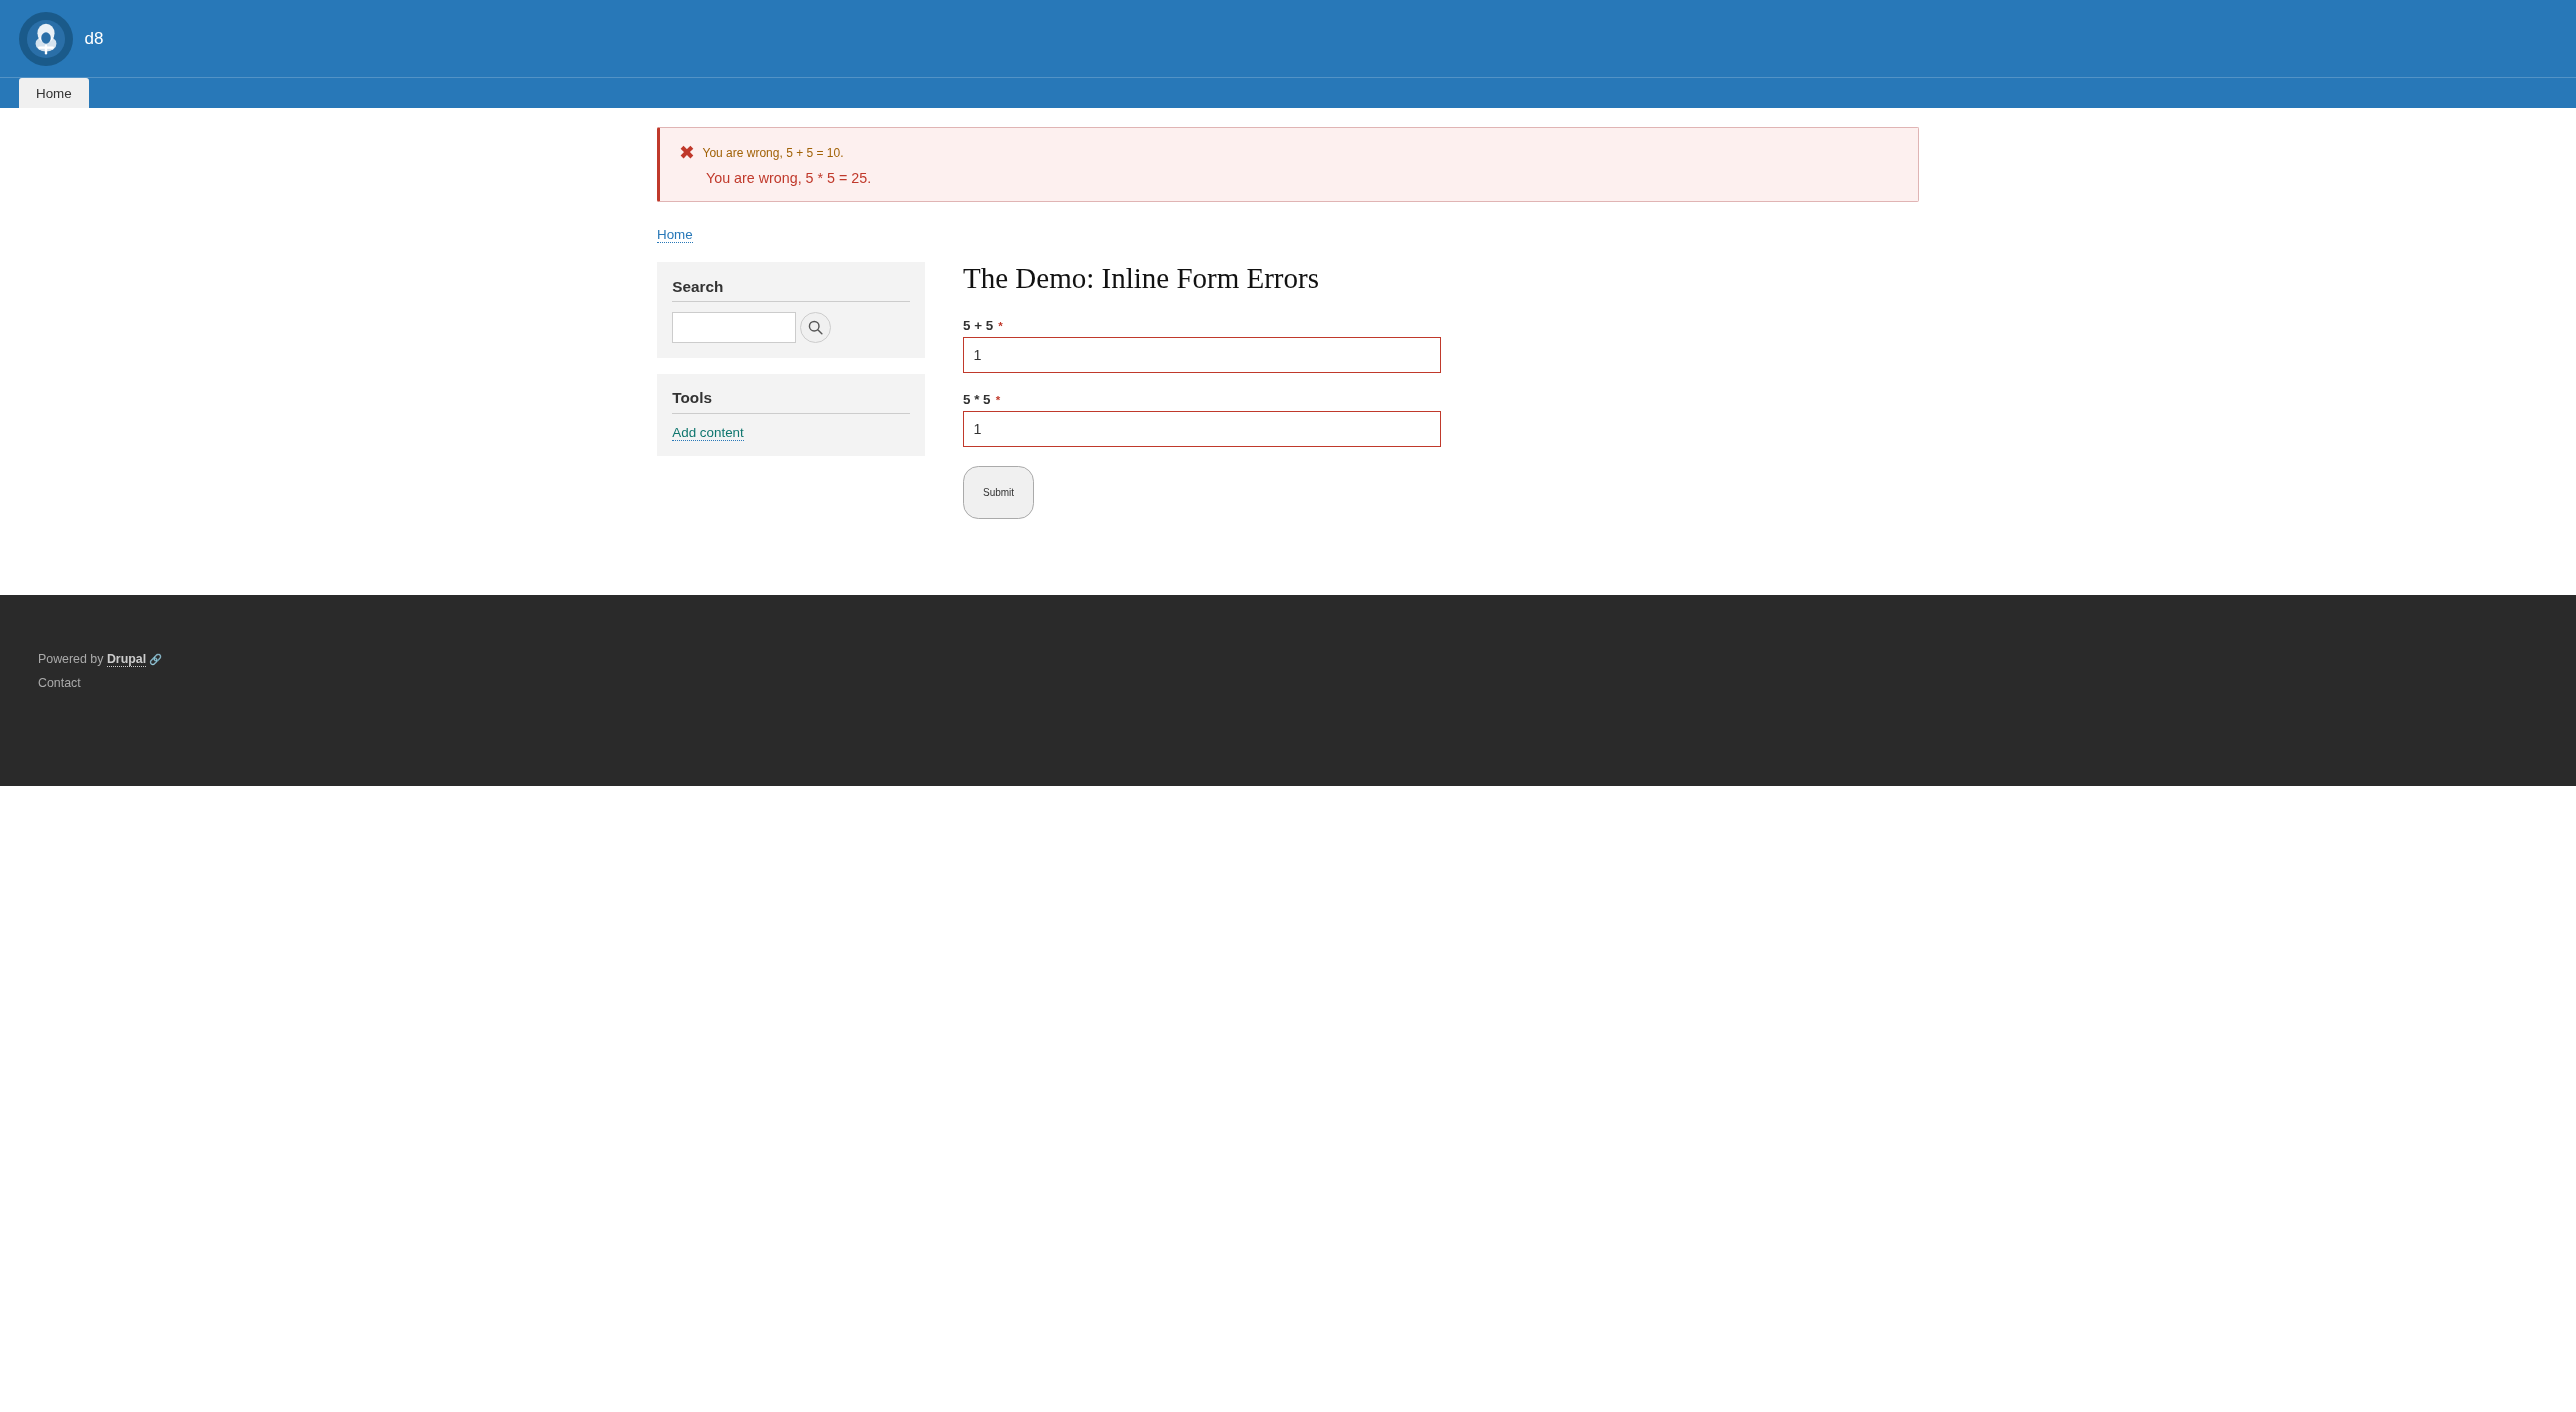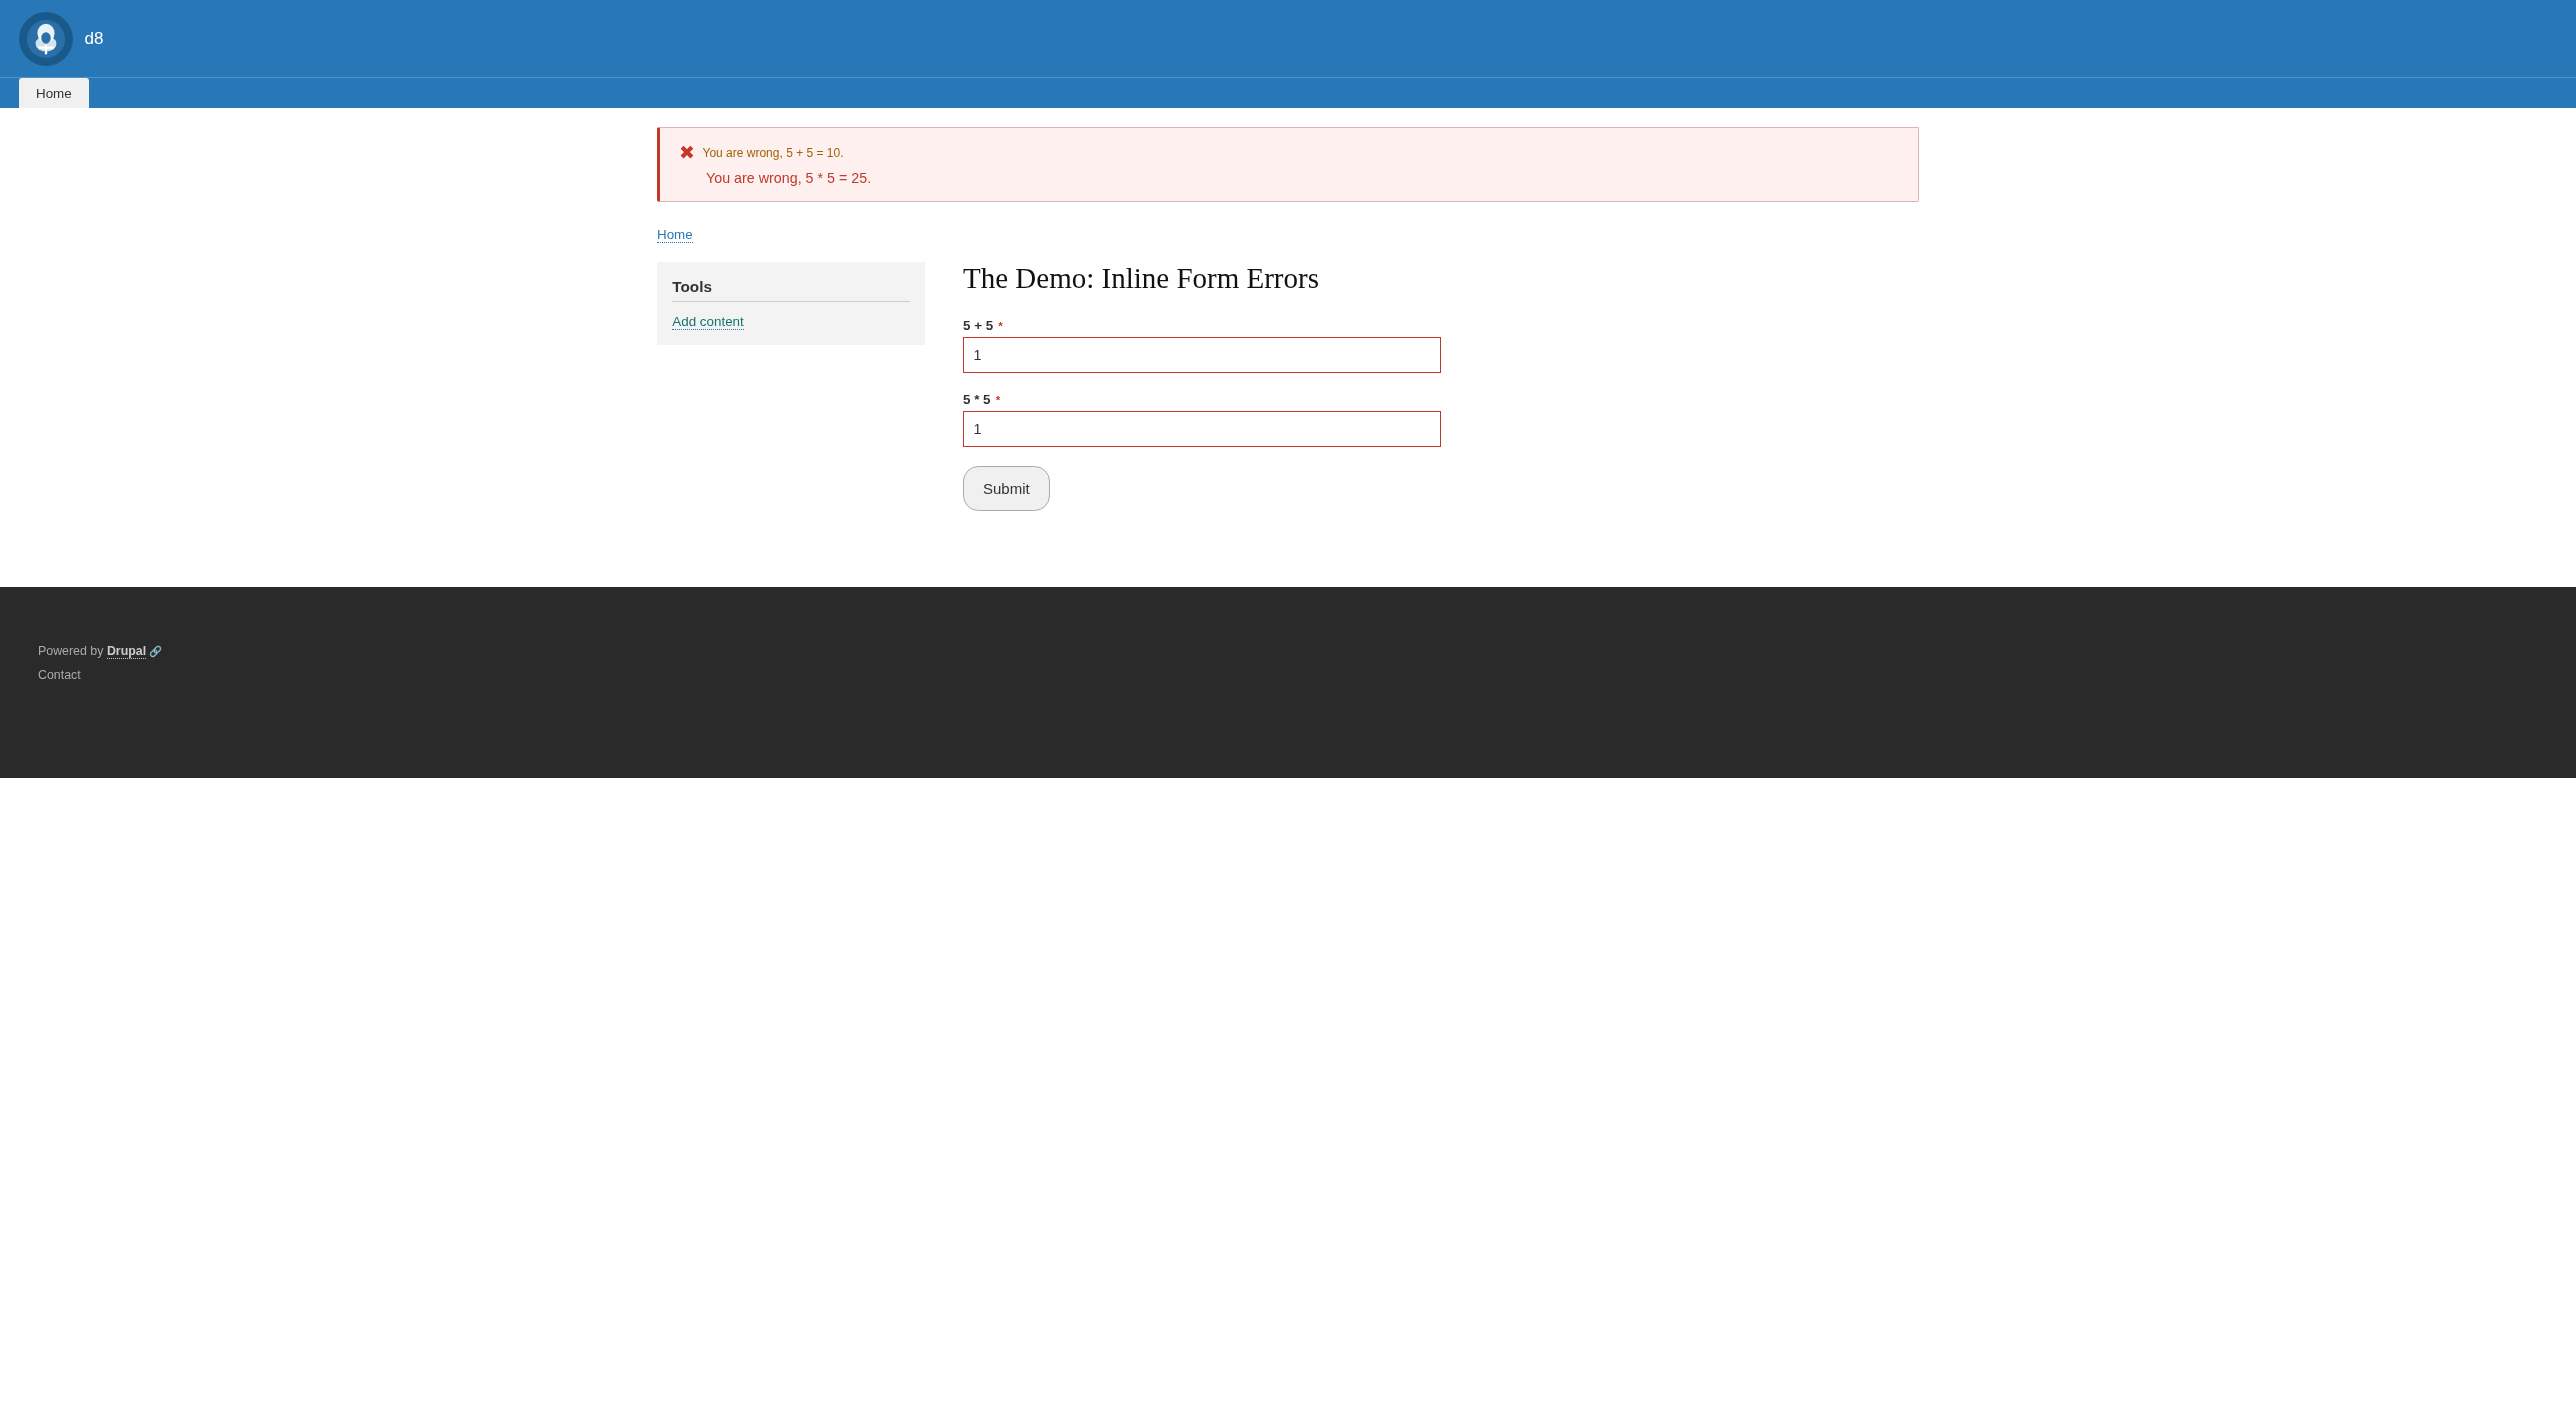--- a/index.html
+++ b/index.html
@@ -198,22 +198,22 @@
       padding: 5.7px 9.6px;
       font-size: 14.3px;
       font-family: Arial, sans-serif;
       color: #333;
     }
 
     #submit-btn {
       background: #f0f0f0;
       border: 1px solid #aaa;
       border-radius: 15.3px;
-      padding: 13px 19px;
-      font-size: 15px;
+      padding: 20px 19px;
+      font-size: 10px;
       font-family: Arial, sans-serif;
       cursor: pointer;
       color: #333;
     }
 
     
     #footer {
       background: #2a2a2a;
       margin-top: 57px;
       padding: 38px 38px 19px 38px;
@@ -278,20 +278,32 @@
   </div>
 
   <div id="breadcrumb">
     <a>Home</a>
   </div>
 
   <div id="content-layout">
 
     <div id="sidebar">
 
+      <div class="sidebar-block">
+        <div class="block-title">Search</div>
+        <div class="search-row">
+          <input type="text" id="search-input-field" class="search-input" placeholder="" style="">
+          <button id="search-btn">
+            <svg width="15.3" height="15.3" viewBox="0 0 16 16">
+              <circle cx="6.5" cy="6.5" r="5" stroke="#555" stroke-width="1.5" fill="none"></circle>
+              <line x1="10.5" y1="10.5" x2="14.5" y2="14.5" stroke="#555" stroke-width="1.5" stroke-linecap="round"></line>
+            </svg>
+          </button>
+        </div>
+      </div>
 
       <div class="sidebar-block">
         <div class="block-title">Tools</div>
         <a id="add-content-link">Add content</a>
       </div>
 
     </div>
 
     <div id="main-content">
 

